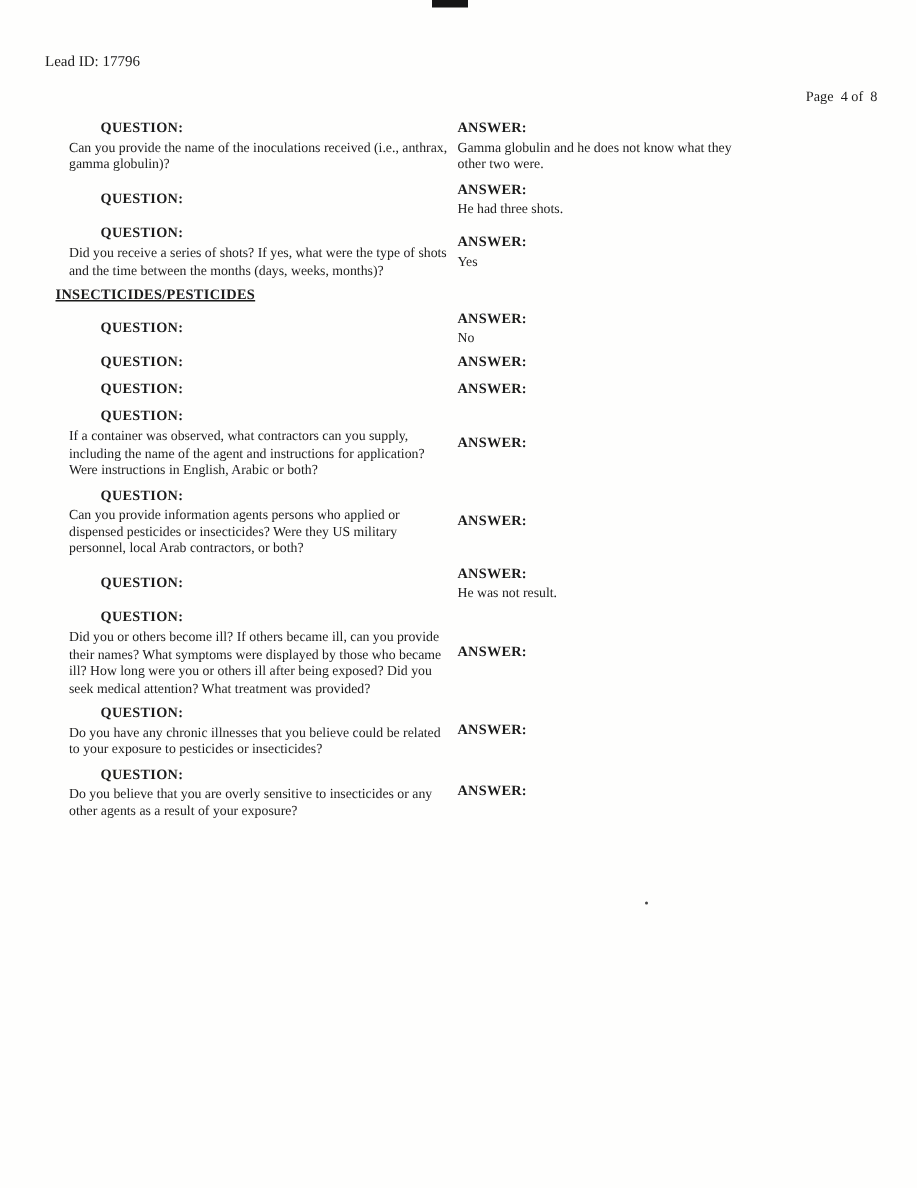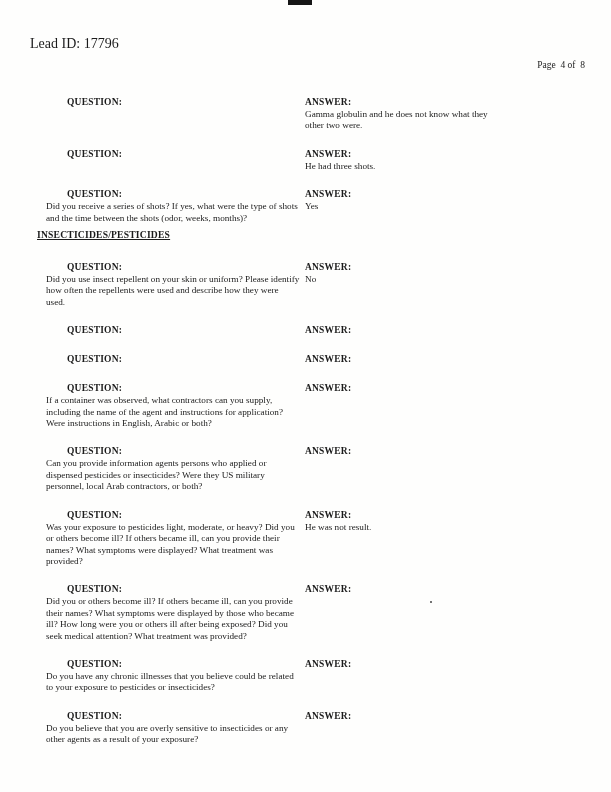--- a/index.html
+++ b/index.html
@@ -28,119 +28,118 @@
     top: 601px;
     width: 2px;
     height: 2px;
     background: #444;
     border-radius: 50%;
   }
   .lead-id {
     position: absolute;
     left: 30px;
     top: 36px;
-    font-size: 14px;
+    font-size: 10px;
   }
   .page-num {
     position: absolute;
     right: 26px;
     top: 44px;
     font-size: 9.5px;
     white-space: pre;
     margin-top: 16px;
   }
   .content {
     position: absolute;
     top: 80px;
     left: 46px;
     width: 505px;
   }
   .qa-row {
     display: flex;
-    align-items: flex-start;
+    align-items: center;
     margin-bottom: 5px;
-    margin-top: 16px;
   }
   .q-col { width: 259px; flex: 0 0 259px; }
   .a-col { width: 200px; flex: 0 0 200px; }
   .qa-label {
     font-size: 9.5px;
     font-weight: 700;
     line-height: 13px;
     letter-spacing: 0.2px;
   }
   .q-label { padding-left: 21px; }
   .q-text, .a-text {
     font-size: 9.2px;
     line-height: 11.4px;
   }
   .q-text { width: 254px; }
   .a-text { width: 195px; }
   .section-heading {
     font-size: 9.6px;
     font-weight: 700;
     text-decoration: underline;
-    margin: 4px 0 21px -9px;
+    margin: 4px 0 5px -9px;
     letter-spacing: 0.2px;
   }
 </style>
 </head>
 <body>
 
 <div class="page">
 
   <div class="scan-mark-top"></div>
 
   <div class="lead-id">Lead ID: 17796</div>
   <div class="page-num">Page  4 of  8</div>
 
   <div class="content">
 
     <div>
 
         <div class="qa-row">
           <div class="q-col">
             <div class="qa-label q-label">QUESTION:</div>
+            <div class="q-text">Can you provide the name of the inoculations received (i.e., anthrax, gamma globulin)?</div>
           </div>
           <div class="a-col">
             <div class="qa-label">ANSWER:</div>
             <div class="a-text">Gamma globulin and he does not know what they other two were.</div>
           </div>
         </div>
 
         <div class="qa-row">
           <div class="q-col">
             <div class="qa-label q-label">QUESTION:</div>
           </div>
           <div class="a-col">
             <div class="qa-label">ANSWER:</div>
             <div class="a-text">He had three shots.</div>
           </div>
         </div>
 
         <div class="qa-row">
           <div class="q-col">
             <div class="qa-label q-label">QUESTION:</div>
-            <div class="q-text">Did you receive a series of shots?  If yes, what were the type of shots and the time between the shots (odor, weeks, months)?</div>
+            <div class="q-text">Did you receive a series of shots?  If yes, what were the type of shots and the time between the months (days, weeks, months)?</div>
           </div>
           <div class="a-col">
             <div class="qa-label">ANSWER:</div>
             <div class="a-text">Yes</div>
           </div>
         </div>
       </div>
 
     <div class="section-heading">INSECTICIDES/PESTICIDES</div>
 
     <div>
 
         <div class="qa-row">
           <div class="q-col">
             <div class="qa-label q-label">QUESTION:</div>
-            <div class="q-text">Did you use insect repellent on your skin or uniform?  Please identify how often the repellents were used and describe how they were used.</div>
           </div>
           <div class="a-col">
             <div class="qa-label">ANSWER:</div>
             <div class="a-text">No</div>
           </div>
         </div>
 
         <div class="qa-row">
           <div class="q-col">
             <div class="qa-label q-label">QUESTION:</div>
@@ -179,21 +178,20 @@
           </div>
           <div class="a-col">
             <div class="qa-label">ANSWER:</div>
             <div class="a-text"></div>
           </div>
         </div>
 
         <div class="qa-row">
           <div class="q-col">
             <div class="qa-label q-label">QUESTION:</div>
-            <div class="q-text">Was your exposure to pesticides light, moderate, or heavy?  Did you or others become ill?  If others became ill, can you provide their names?  What symptoms were displayed?  What treatment was provided?</div>
           </div>
           <div class="a-col">
             <div class="qa-label">ANSWER:</div>
             <div class="a-text">He was not result.</div>
           </div>
         </div>
 
         <div class="qa-row">
           <div class="q-col">
             <div class="qa-label q-label">QUESTION:</div>

